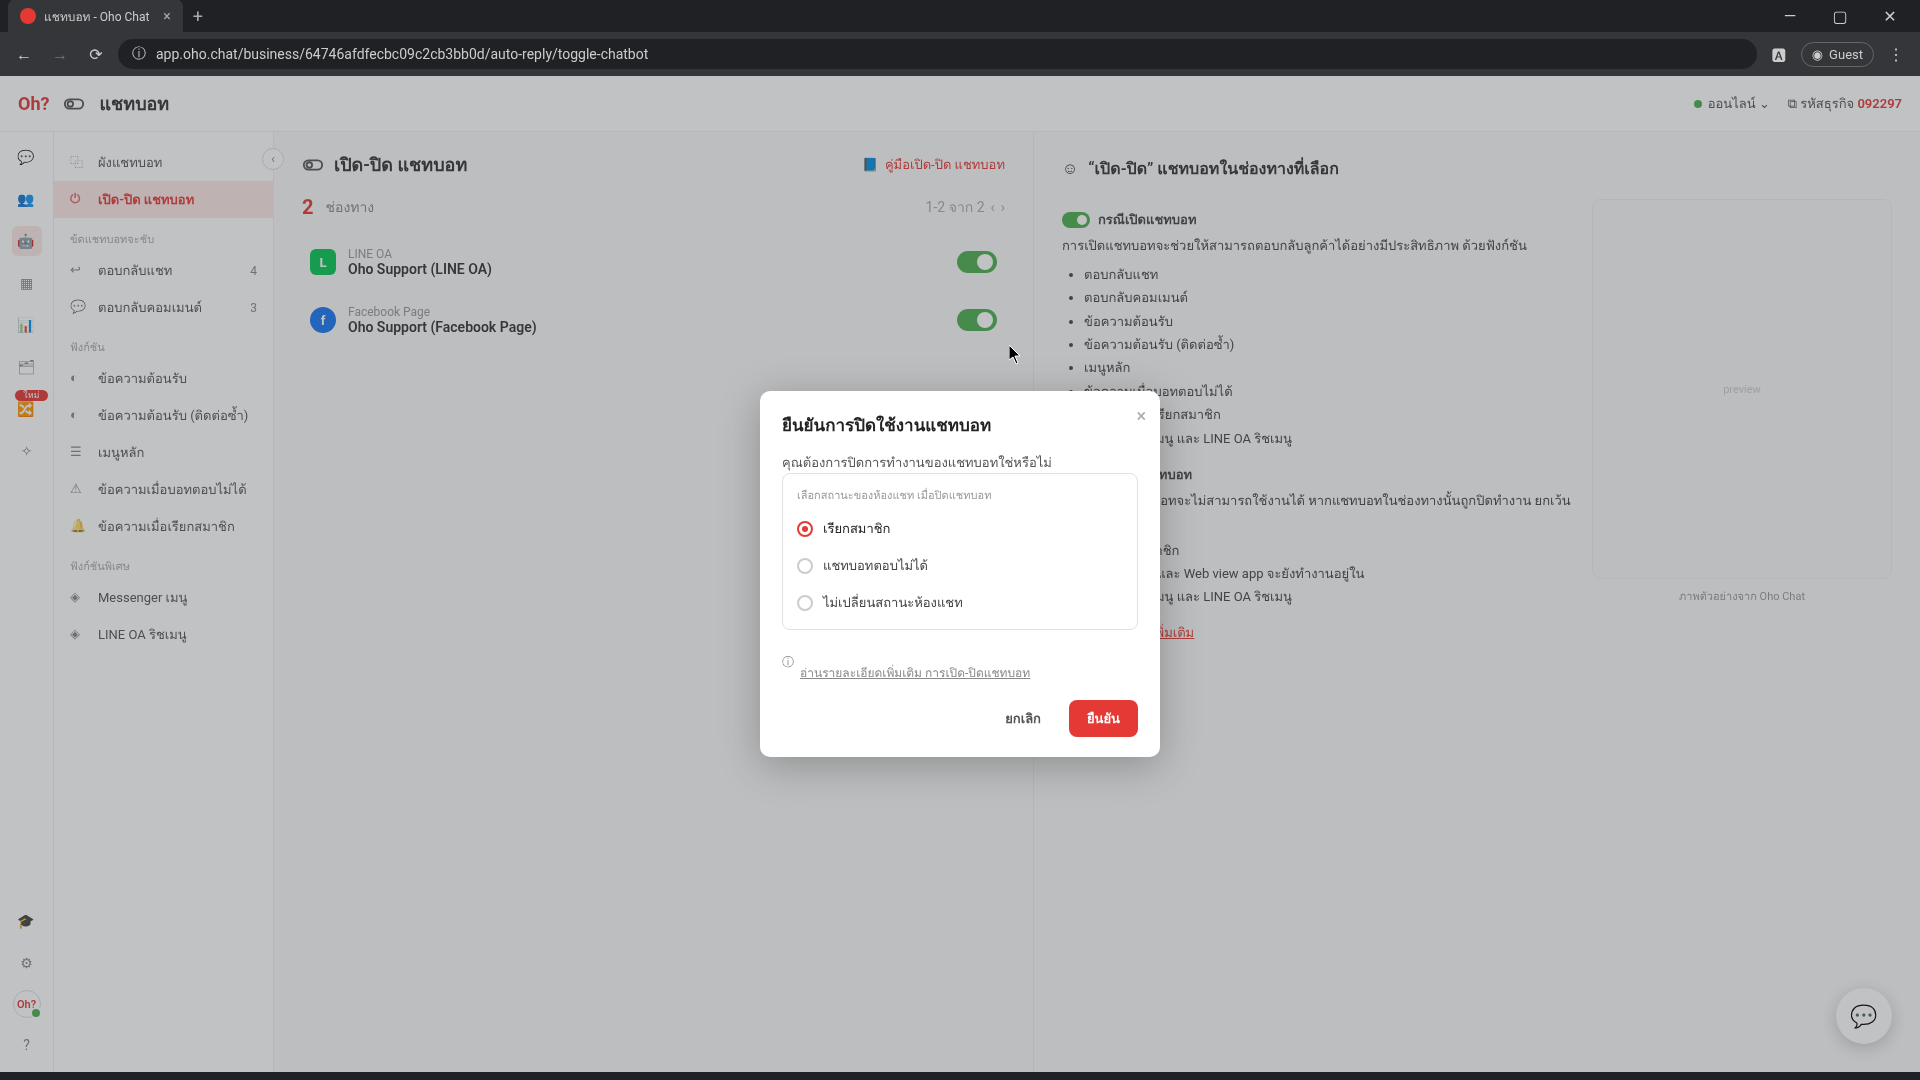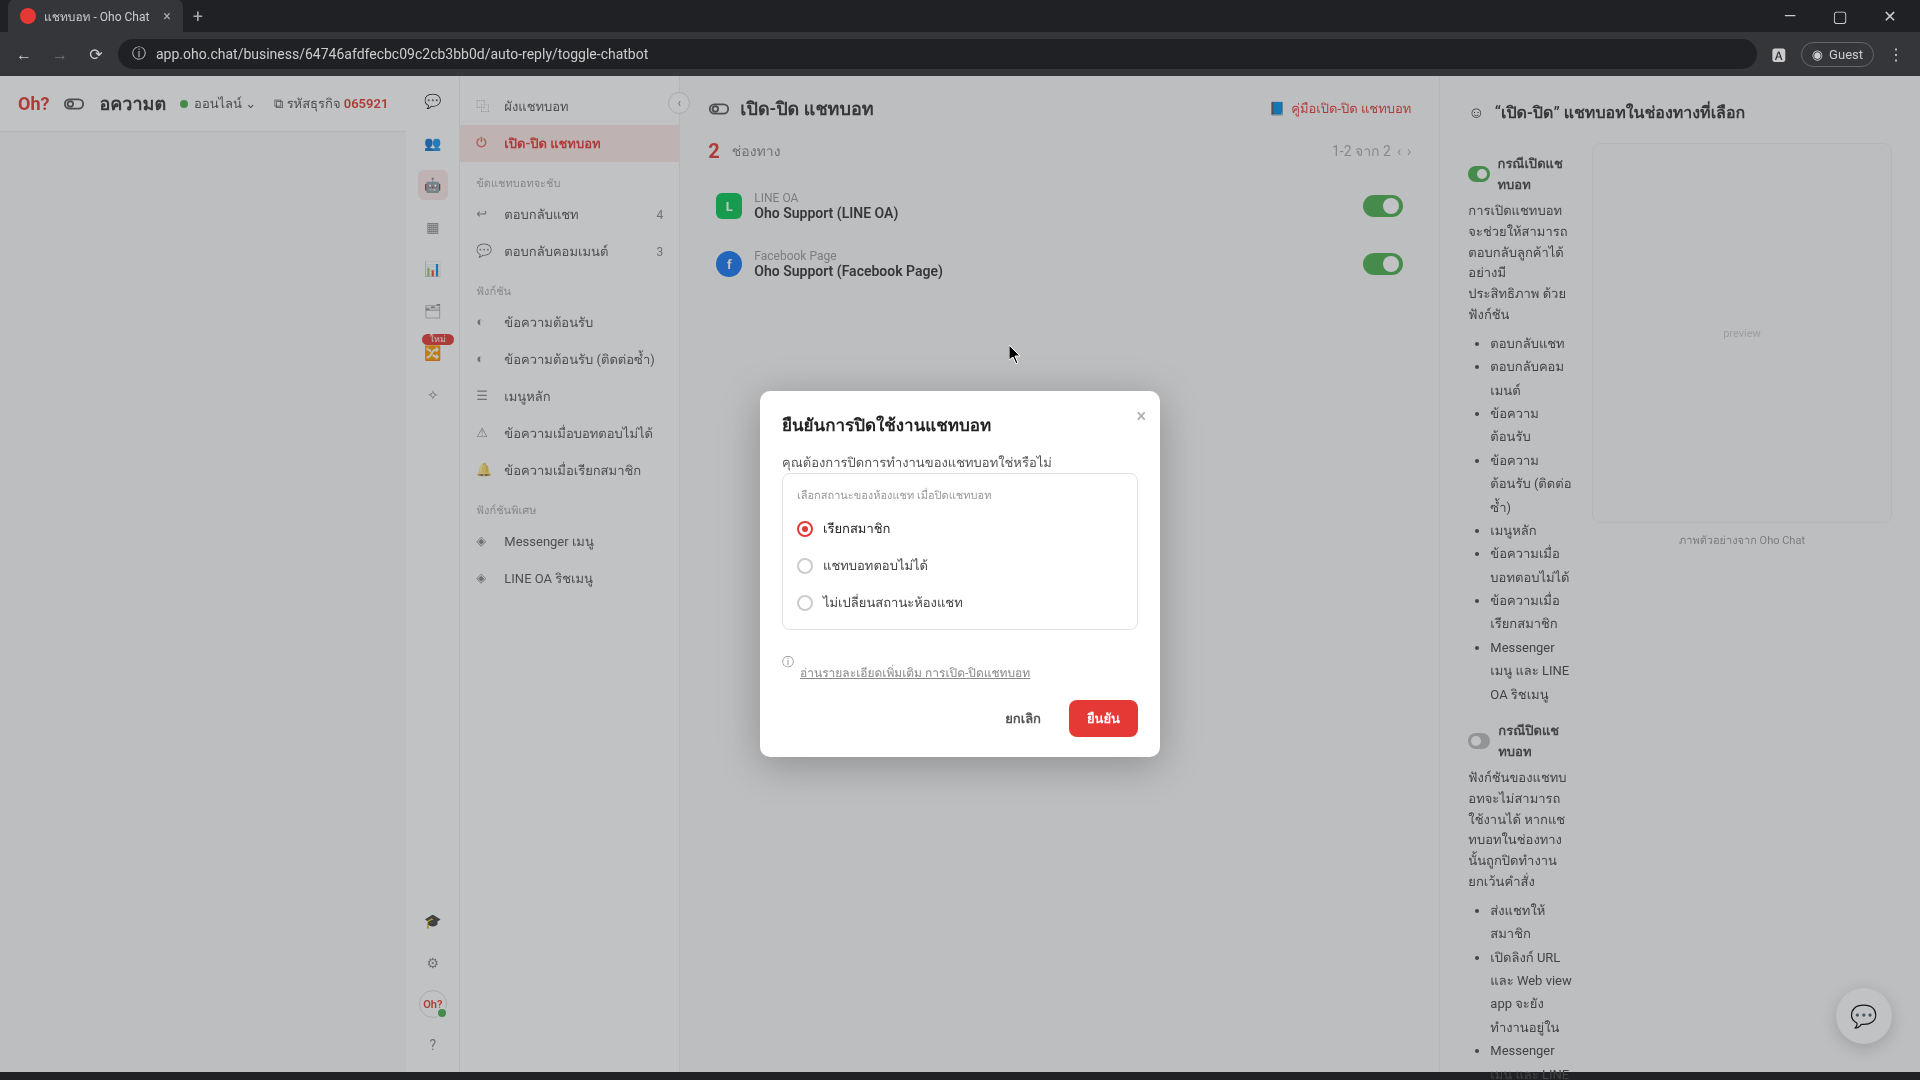--- a/index.html
+++ b/index.html
@@ -12,21 +12,21 @@
   .tab-favicon { width: 16px; height: 16px; background: #e53935; border-radius: 50%; }
   .tab-close { color: #aaa; font-size: 14px; margin-left: 6px; }
   .new-tab { color: #aaa; font-size: 18px; padding: 0 10px; }
   .toolbar { display: flex; align-items: center; gap: 8px; height: 44px; padding: 0 10px; background: #35363a; }
   .nav-btn { width: 28px; height: 28px; display:flex; align-items:center; justify-content:center; color:#ccc; border-radius:50%; }
   .addr-bar { flex: 1; background: #202124; border-radius: 20px; padding: 6px 14px; display:flex; align-items:center; gap:10px; font-size:14px; color:#ccc; }
   .guest-pill { display:flex; align-items:center; gap:6px; border:1px solid #666; border-radius:16px; padding:4px 10px; font-size:13px; color:#ccc; }
   .ext-icon { width:28px; height:28px; display:flex; align-items:center; justify-content:center; color:#ccc; }
   
   
-  .app { position: relative; background: #fafafa; height: calc(1080px - 84px); display:flex; flex-direction:row; }
+  .app { position: relative; background: #fafafa; height: calc(1080px - 84px); display:flex; flex-direction:column; }
   
   
   .app-header { height: 56px; border-bottom: 1px solid #eee; background:#fff; display:flex; align-items:center; padding: 0 18px; gap:14px; }
   .app-logo { color:#e53935; font-weight:700; font-size:18px; }
   .app-title-icon { width:22px; height:22px; stroke:#555; }
   .app-title { font-size:18px; font-weight:600; color:#333; }
   .header-right { margin-left:auto; display:flex; align-items:center; gap:18px; font-size:13px; color:#555; }
   .online-dot { width:8px; height:8px; background:#4caf50; border-radius:50%; display:inline-block; margin-right:6px; }
   .biz-code { font-weight:600; color:#e53935; }
   
@@ -147,24 +147,24 @@
   </div>
 </div>
 
 <div class="app">
   <div class="app-header">
     <span class="app-logo">Oh?</span>
     <svg class="app-title-icon" viewBox="0 0 24 24" fill="none" stroke="currentColor" stroke-width="2">
         <rect x="2" y="7" width="20" height="10" rx="5"></rect>
         <circle cx="8" cy="12" r="3"></circle>
       </svg>
-    <span class="app-title">อความต</span>
+    <span class="app-title">แชทบอท</span>
     <div class="header-right">
       <span><span class="online-dot"></span><span>ออนไลน์</span> ⌄</span>
-      <span>⧉ <span>รหัสธุรกิจ</span> <span class="biz-code">065921</span></span>
+      <span>⧉ <span>รหัสธุรกิจ</span> <span class="biz-code">092297</span></span>
     </div>
   </div>
 
   <div class="body">
 
     <div class="icon-rail">
       <div class="rail-item">💬</div>
       <div class="rail-item">👥</div>
       <div class="rail-item active">🤖</div>
       <div class="rail-item">▦</div>

